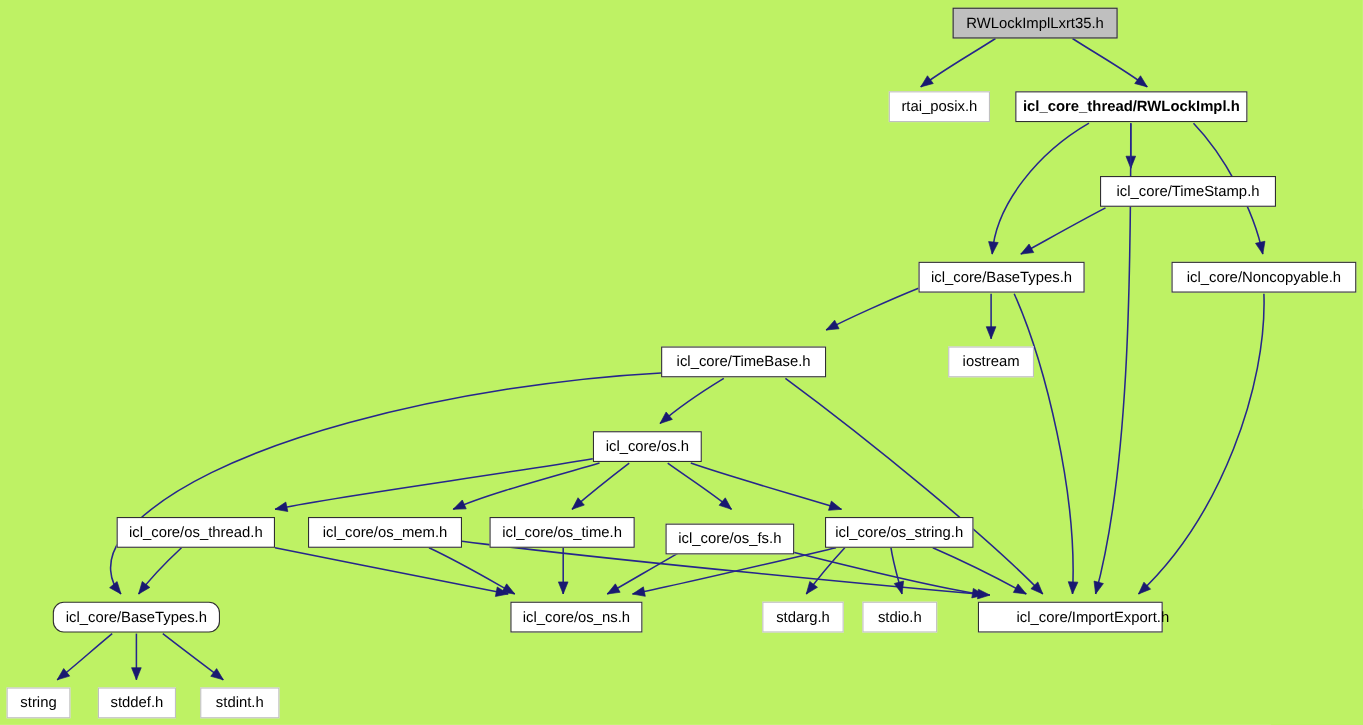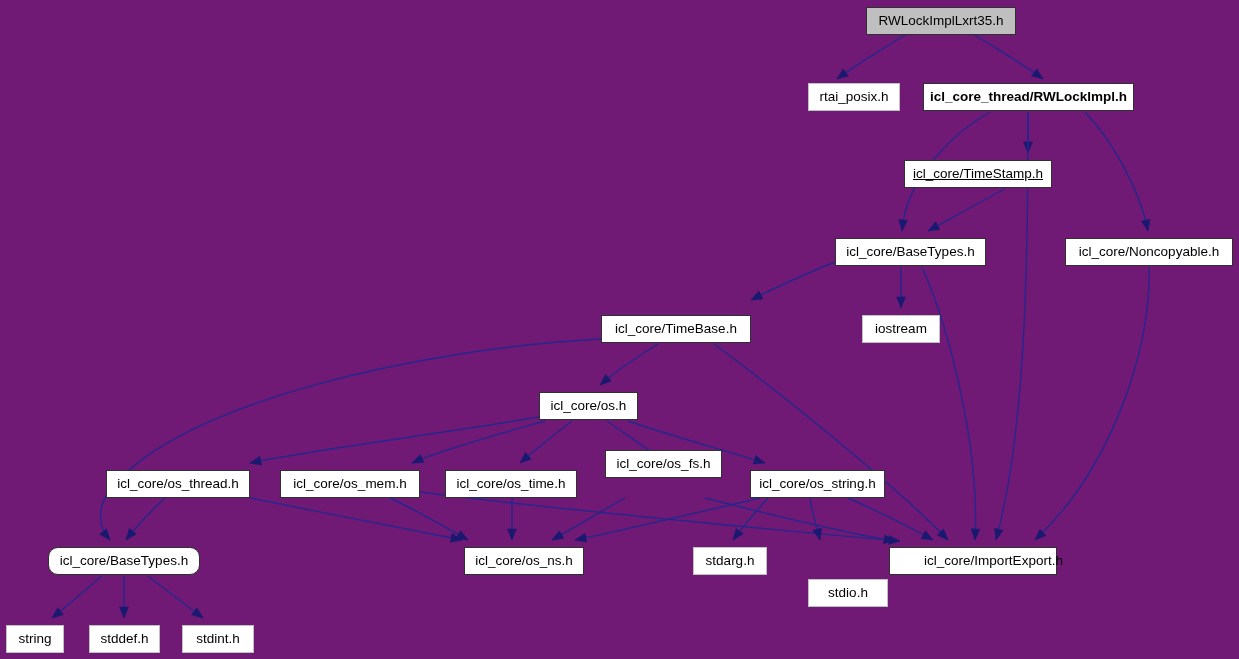--- a/index.html
+++ b/index.html
@@ -7,21 +7,21 @@
     padding: 0;
     background: #ffffff;
   }
   body {
     font-family: "Liberation Sans", sans-serif;
   }
   #graph-root {
     position: relative;
     width: 1239px;
     height: 659px;
-    background: #701a75;
+    background: #bef264;
     overflow: hidden;
   }
   #edge-layer {
     position: absolute;
     left: 0;
     top: 0;
     width: 1239px;
     height: 659px;
     pointer-events: none;
   }
@@ -136,21 +136,21 @@
     </svg>
 <div class="node root" style="left: 866px; top: 7px; width: 150px;">
       <span class="node-label">RWLockImplLxrt35.h</span>
     </div>
     <div class="node external" style="left: 808px; top: 83px; width: 92px;">
       <span class="node-label">rtai_posix.h</span>
     </div>
     <div class="node internal" style="left: 923px; top: 83px; width: 211px; font-weight: bold;">
       <span class="node-label">icl_core_thread/RWLockImpl.h</span>
     </div>
-    <div class="node internal" style="left: 904px; top: 160px; width: 148px; text-decoration: underline;">
+    <div class="node internal" style="left: 1000px; top: 160px; width: 160px;">
       <span class="node-label">icl_core/TimeStamp.h</span>
     </div>
     <div class="node internal" style="left: 835px; top: 238px; width: 151px;">
       <span class="node-label">icl_core/BaseTypes.h</span>
     </div>
     <div class="node internal" style="left: 1065px; top: 238px; width: 168px;">
       <span class="node-label">icl_core/Noncopyable.h</span>
     </div>
     <div class="node internal" style="left: 601px; top: 315px; width: 150px;">
       <span class="node-label">icl_core/TimeBase.h</span>
@@ -163,36 +163,36 @@
     </div>
     <div class="node internal" style="left: 106px; top: 470px; width: 144px;">
       <span class="node-label">icl_core/os_thread.h</span>
     </div>
     <div class="node internal" style="left: 280px; top: 470px; width: 140px;">
       <span class="node-label">icl_core/os_mem.h</span>
     </div>
     <div class="node internal" style="left: 445px; top: 470px; width: 132px;">
       <span class="node-label">icl_core/os_time.h</span>
     </div>
-    <div class="node internal" style="left: 605px; top: 450px; width: 117px;">
+    <div class="node internal" style="left: 605px; top: 476px; width: 117px;">
       <span class="node-label">icl_core/os_fs.h</span>
     </div>
     <div class="node internal" style="left: 750px; top: 470px; width: 135px;">
       <span class="node-label">icl_core/os_string.h</span>
     </div>
     <div class="node internal" style="left: 48px; top: 547px; width: 152px; border-radius: 10px;">
       <span class="node-label">icl_core/BaseTypes.h</span>
     </div>
     <div class="node internal" style="left: 464px; top: 547px; width: 120px;">
       <span class="node-label">icl_core/os_ns.h</span>
     </div>
     <div class="node external" style="left: 693px; top: 547px; width: 74px;">
       <span class="node-label">stdarg.h</span>
     </div>
-    <div class="node external" style="left: 808px; top: 547px; width: 80px; margin-top: 32px;">
+    <div class="node external" style="left: 784px; top: 547px; width: 68px;">
       <span class="node-label">stdio.h</span>
     </div>
     <div class="node internal" style="left: 889px; top: 547px; width: 168px; padding-left: 41px;">
       <span class="node-label">icl_core/ImportExport.h</span>
     </div>
     <div class="node external" style="left: 6px; top: 625px; width: 58px;">
       <span class="node-label">string</span>
     </div>
     <div class="node external" style="left: 89px; top: 625px; width: 71px;">
       <span class="node-label">stddef.h</span>

